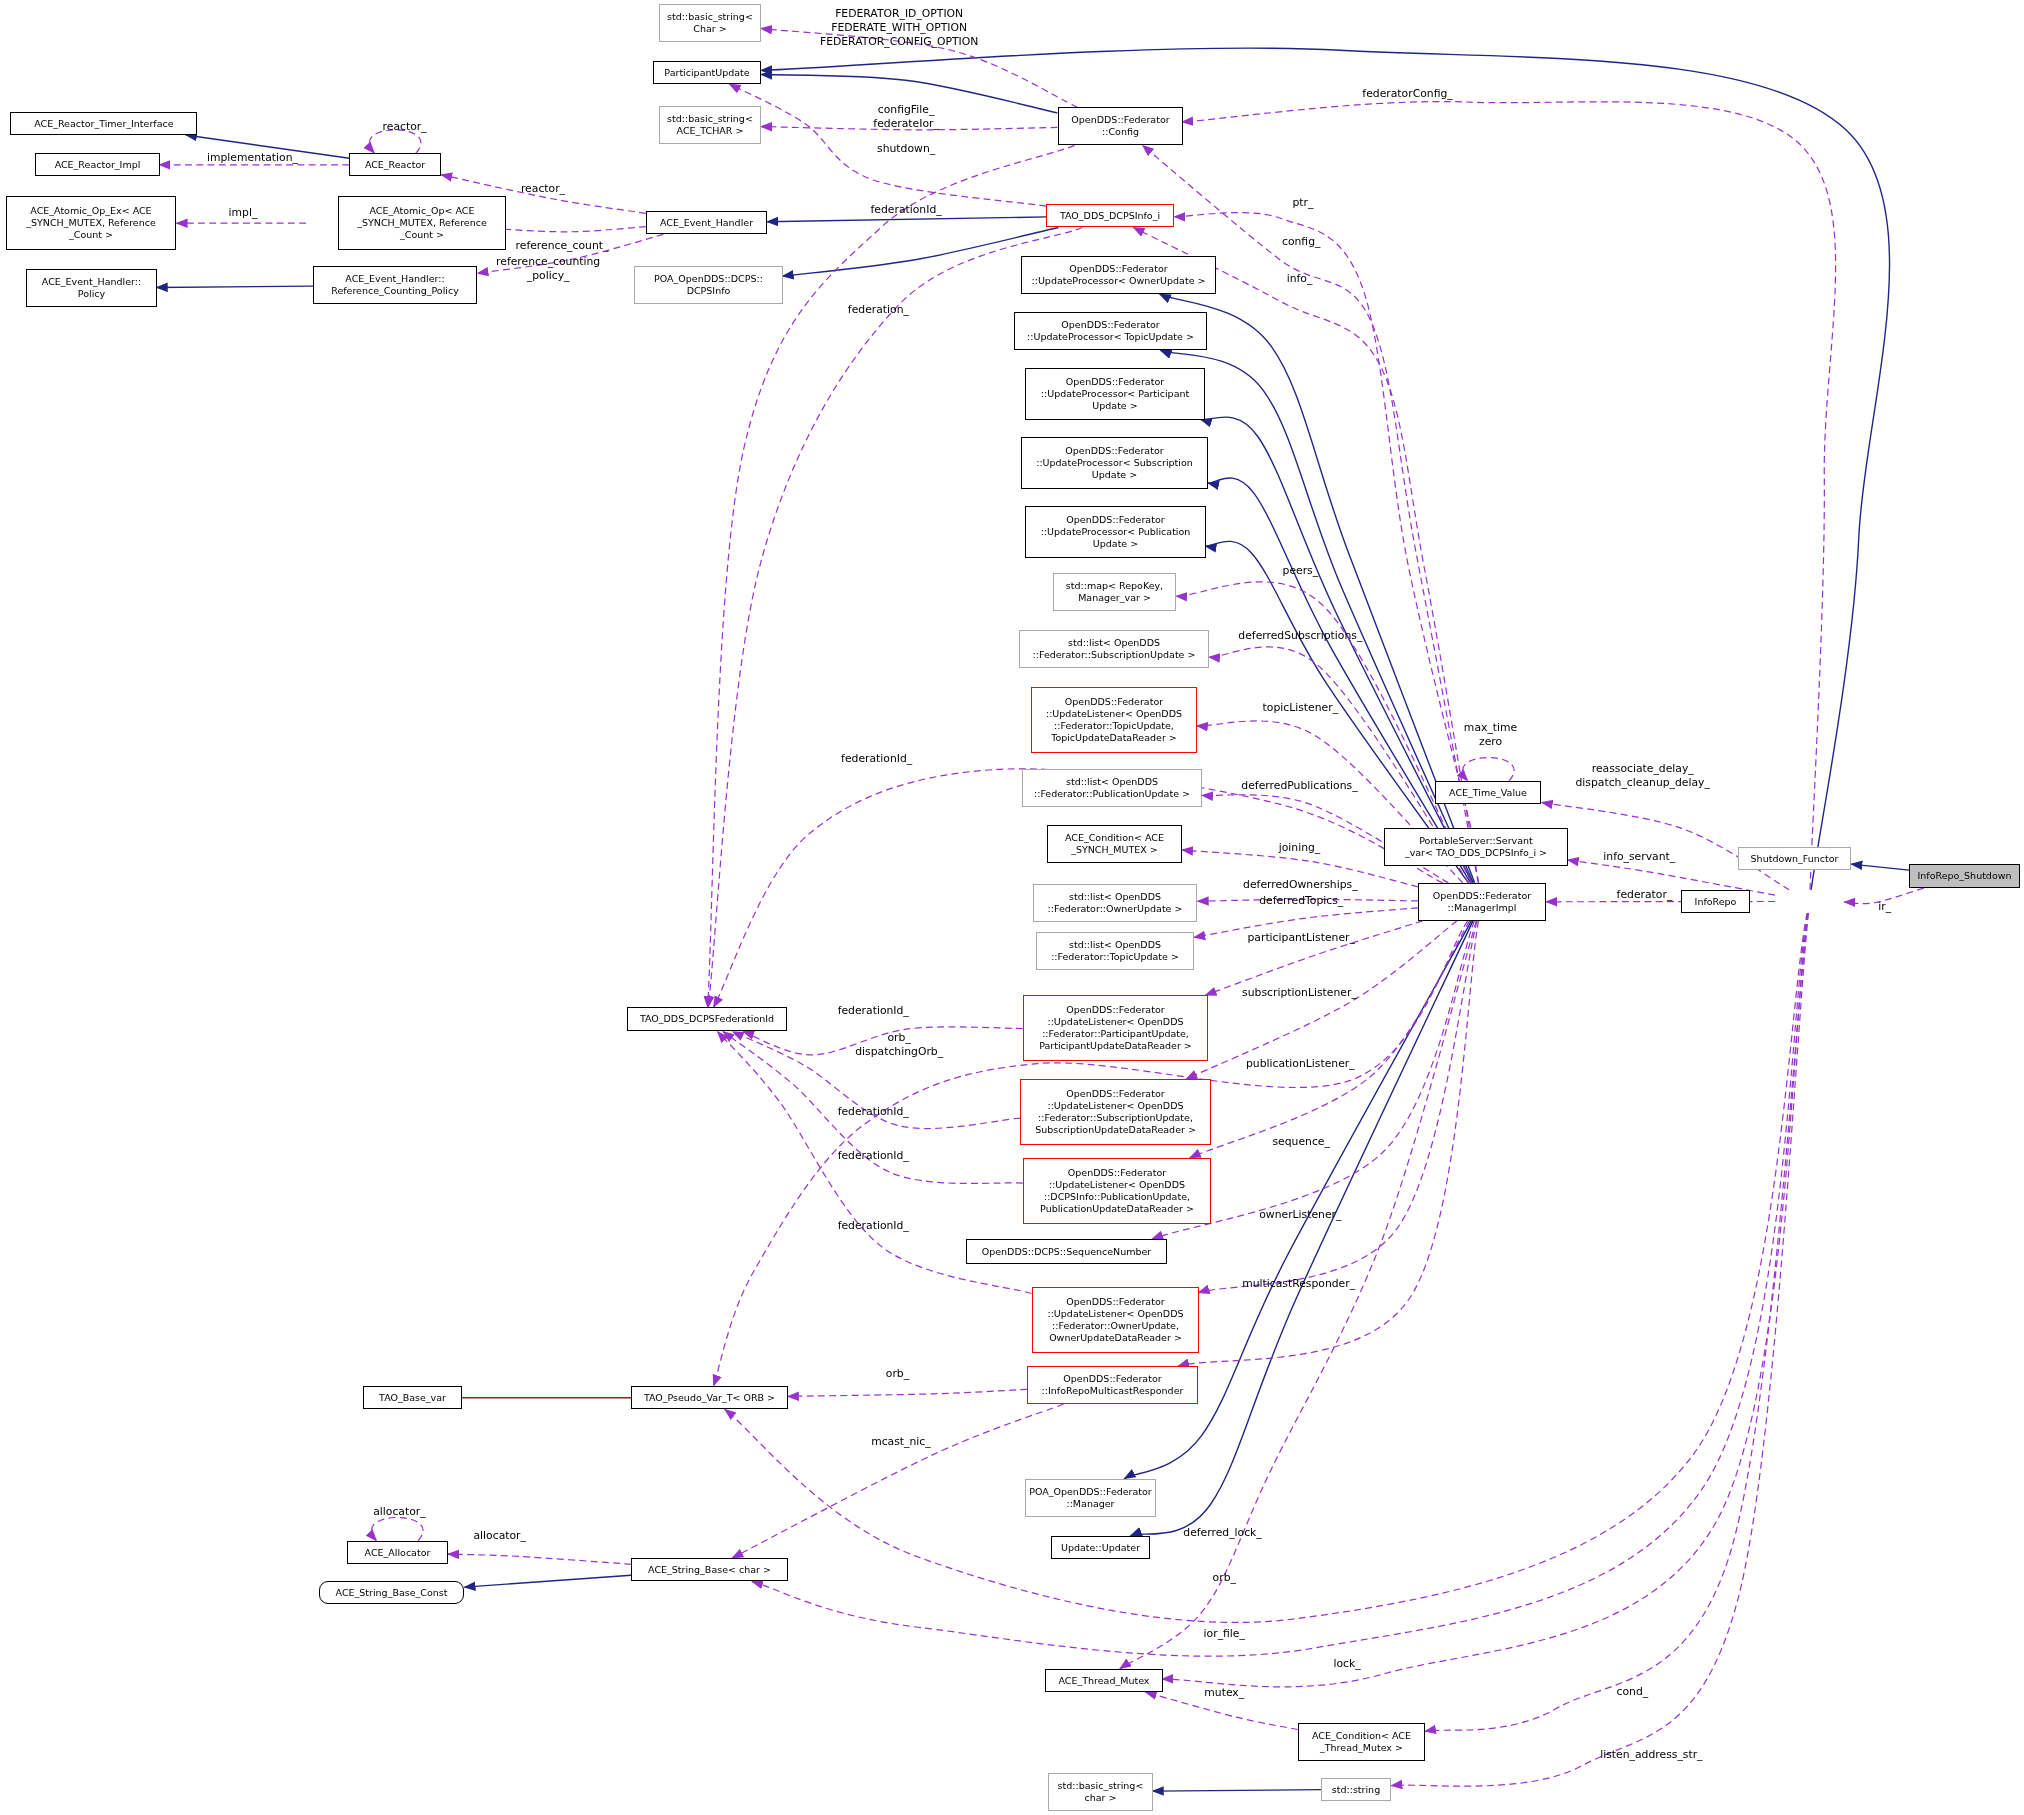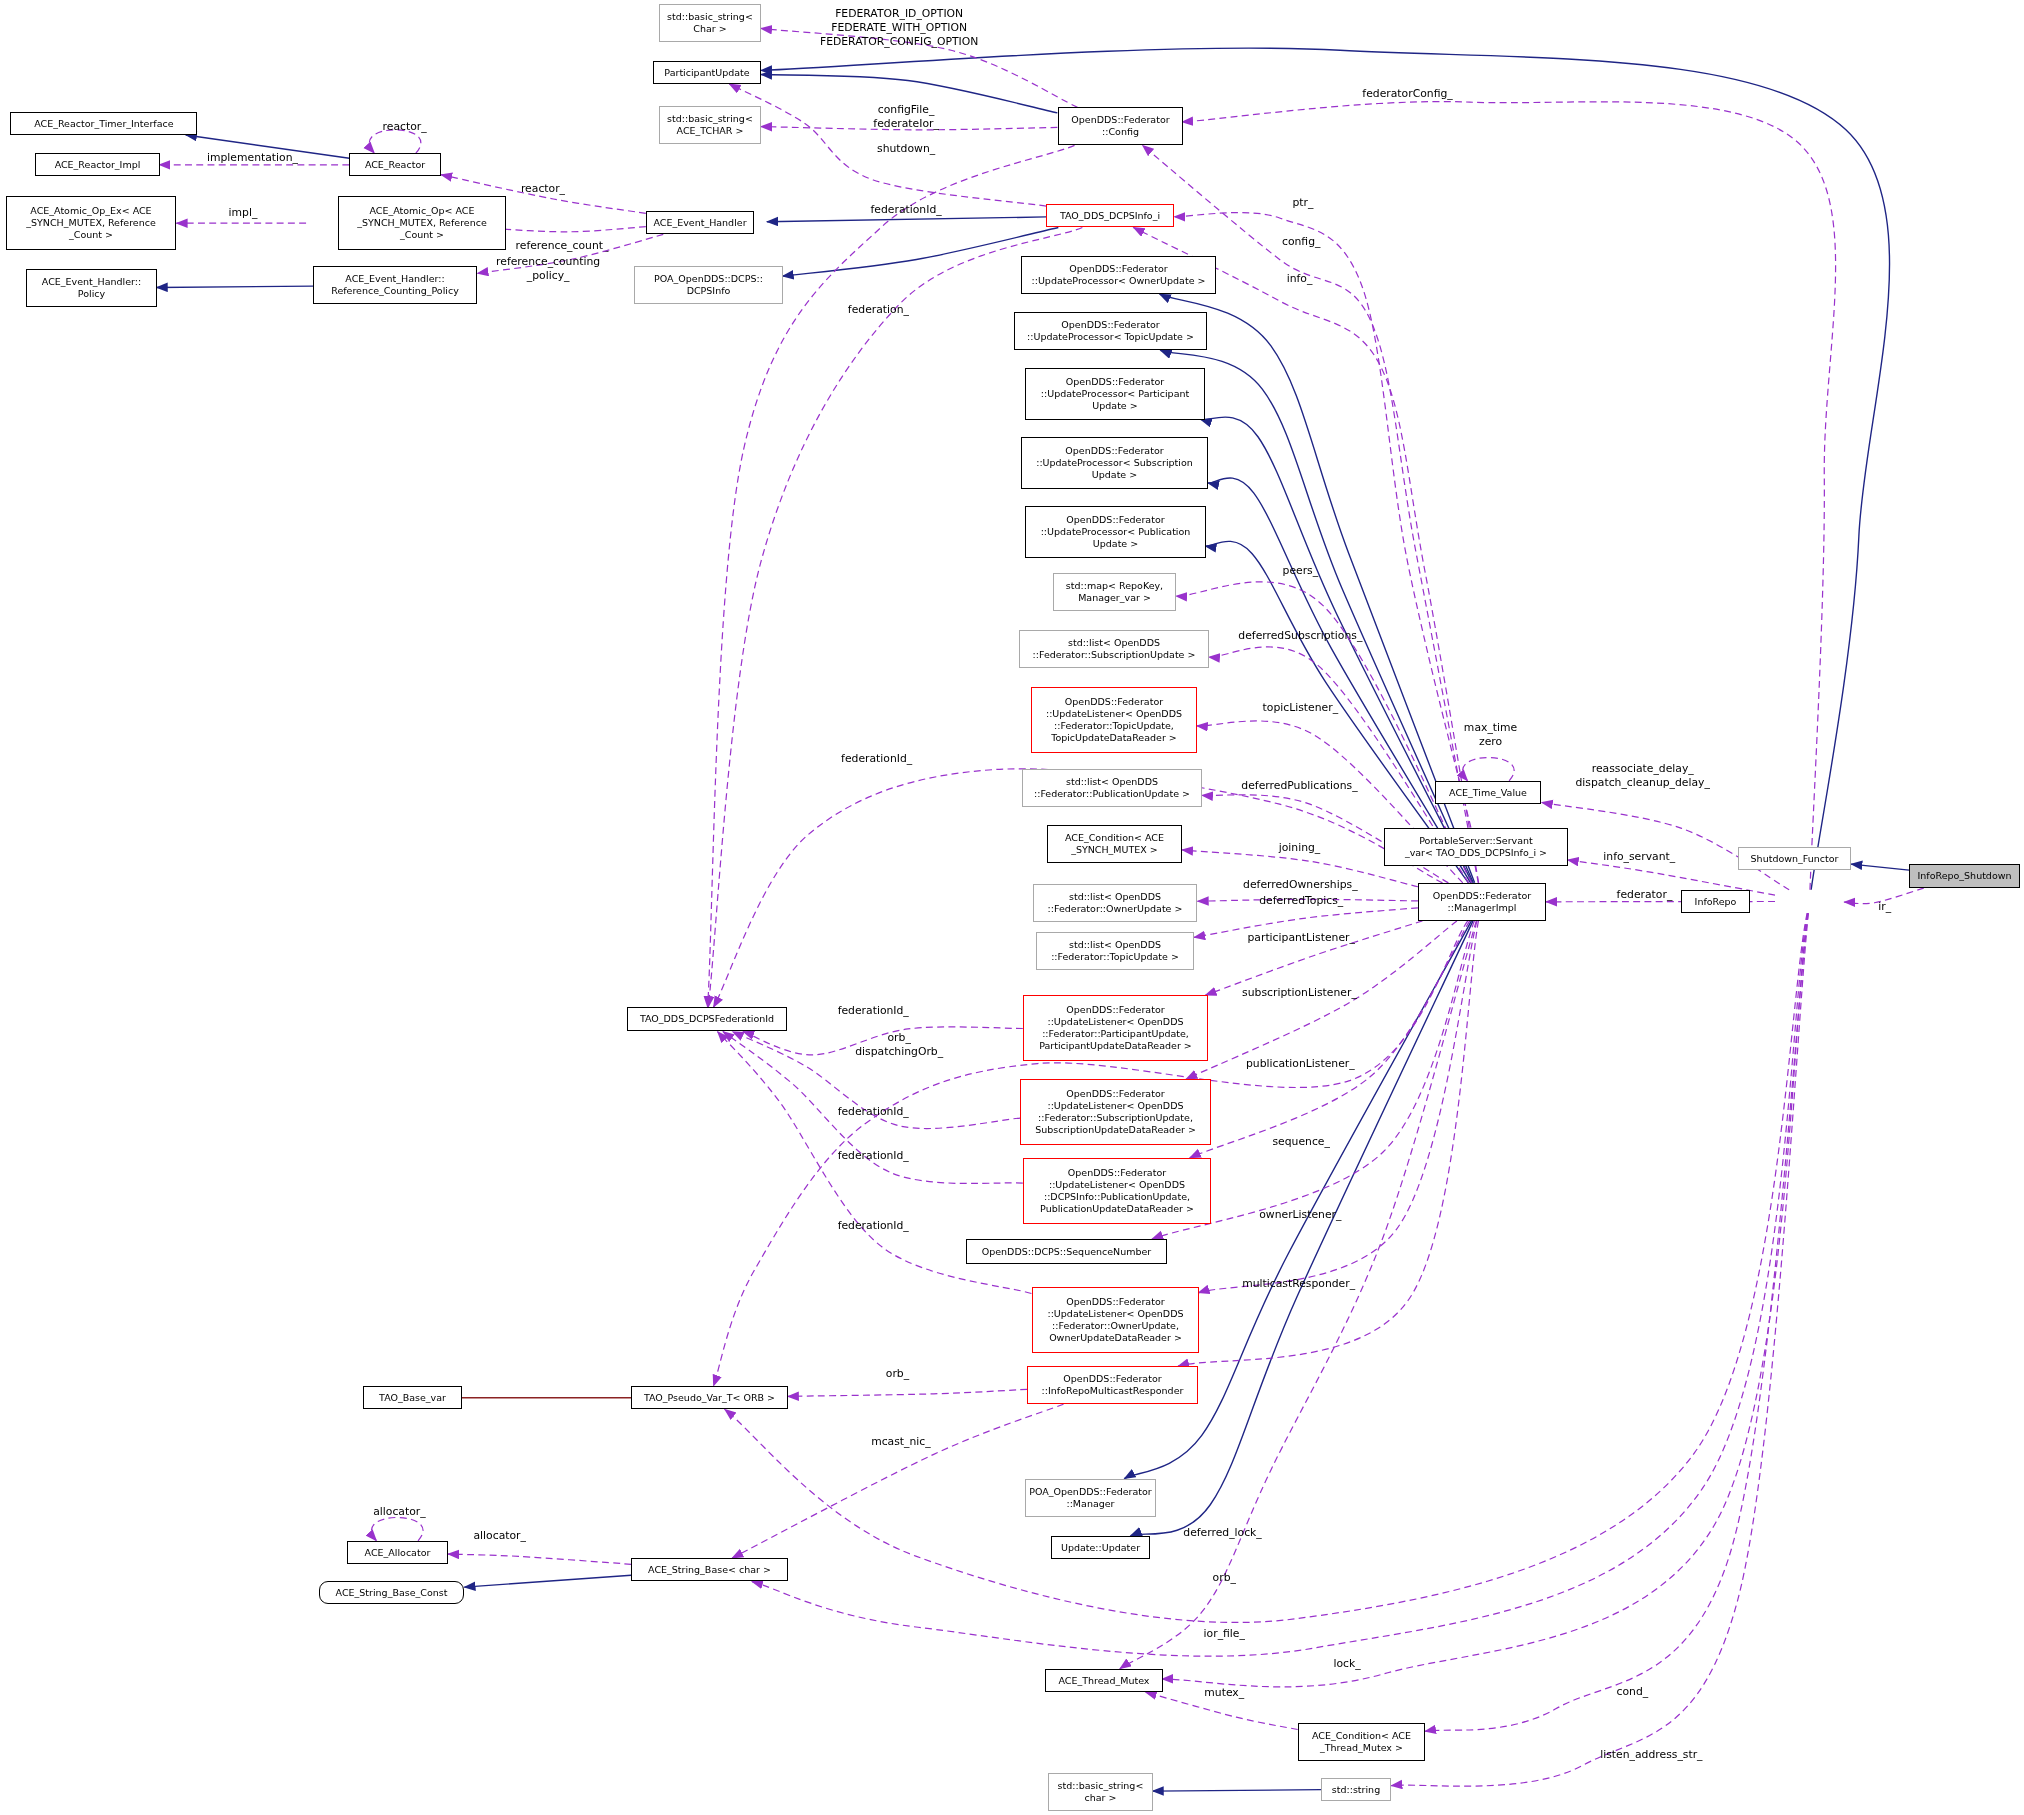--- a/index.html
+++ b/index.html
@@ -172,21 +172,21 @@
         <span>_Count &gt;</span>
       </div>
       <div class="node black" style="left: 26px; top: 269px; width: 131px; height: 38px;">
         <span>ACE_Event_Handler::</span>
         <span>Policy</span>
       </div>
       <div class="node black" style="left: 313px; top: 266px; width: 164px; height: 38px;">
         <span>ACE_Event_Handler::</span>
         <span>Reference_Counting_Policy</span>
       </div>
-      <div class="node bold" style="left: 646px; top: 211px; width: 108px; height: 23px;">
+      <div class="node bold" style="left: 646px; top: 211px; width: 121px; height: 23px;">
         <span>ACE_Event_Handler</span>
       </div>
       <div class="node grey" style="left: 634px; top: 266px; width: 149px; height: 38px;">
         <span>POA_OpenDDS::DCPS::</span>
         <span>DCPSInfo</span>
       </div>
       <div class="node grey" style="left: 659px; top: 3.5px; width: 102px; height: 38px;">
         <span>std::basic_string&lt;</span>
         <span>Char &gt;</span>
       </div>

